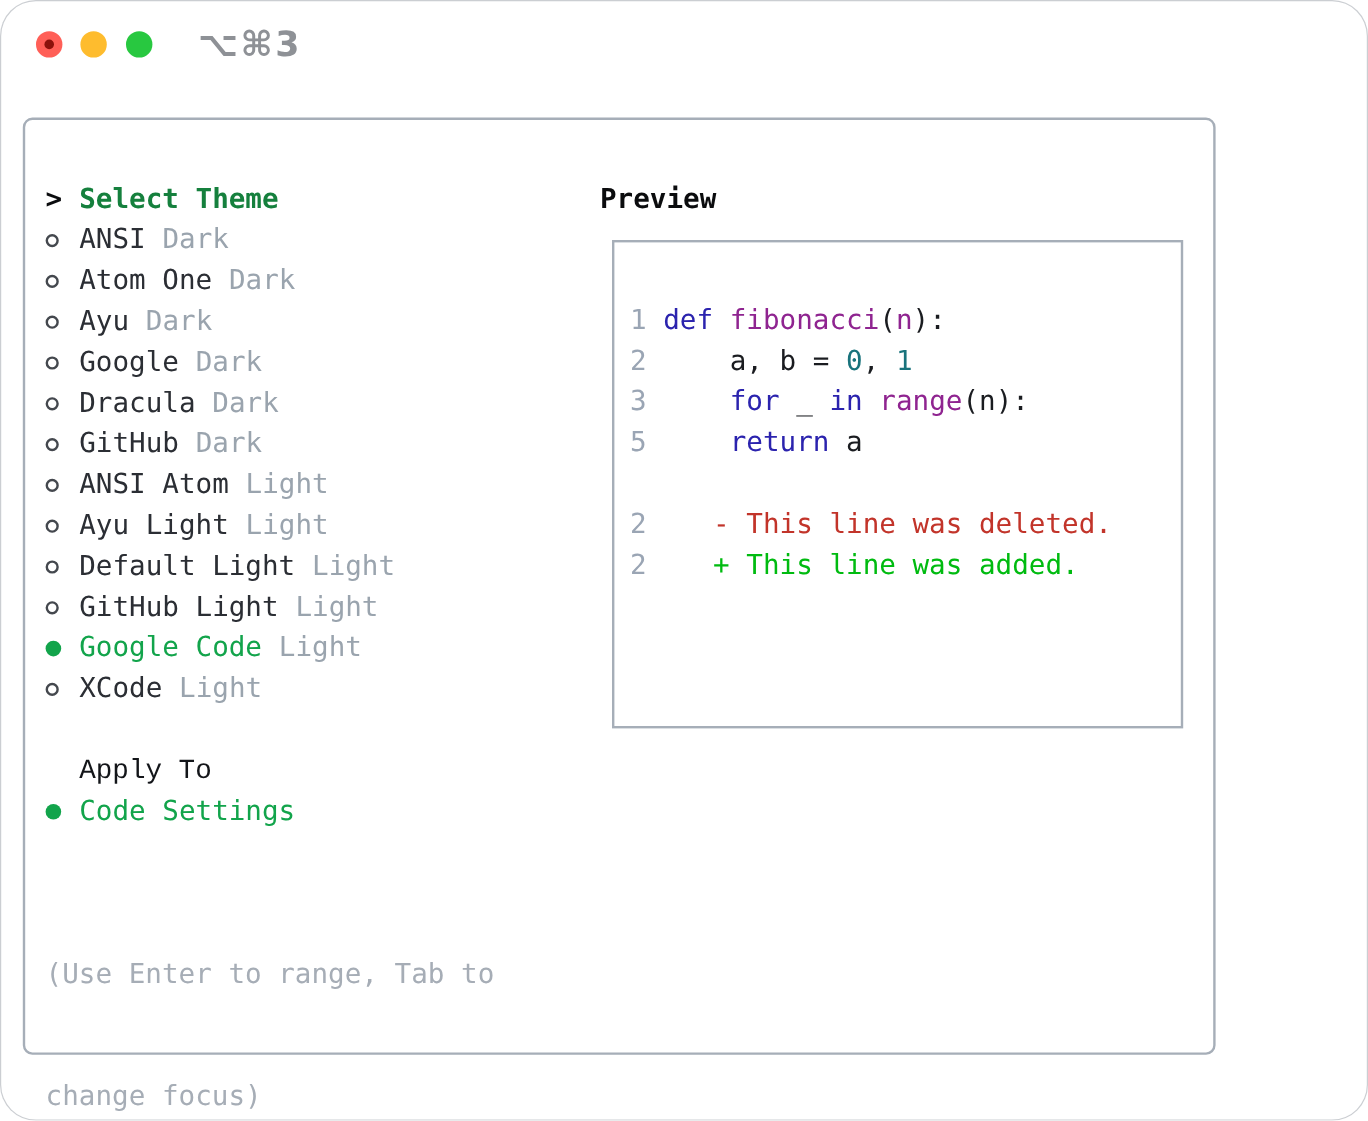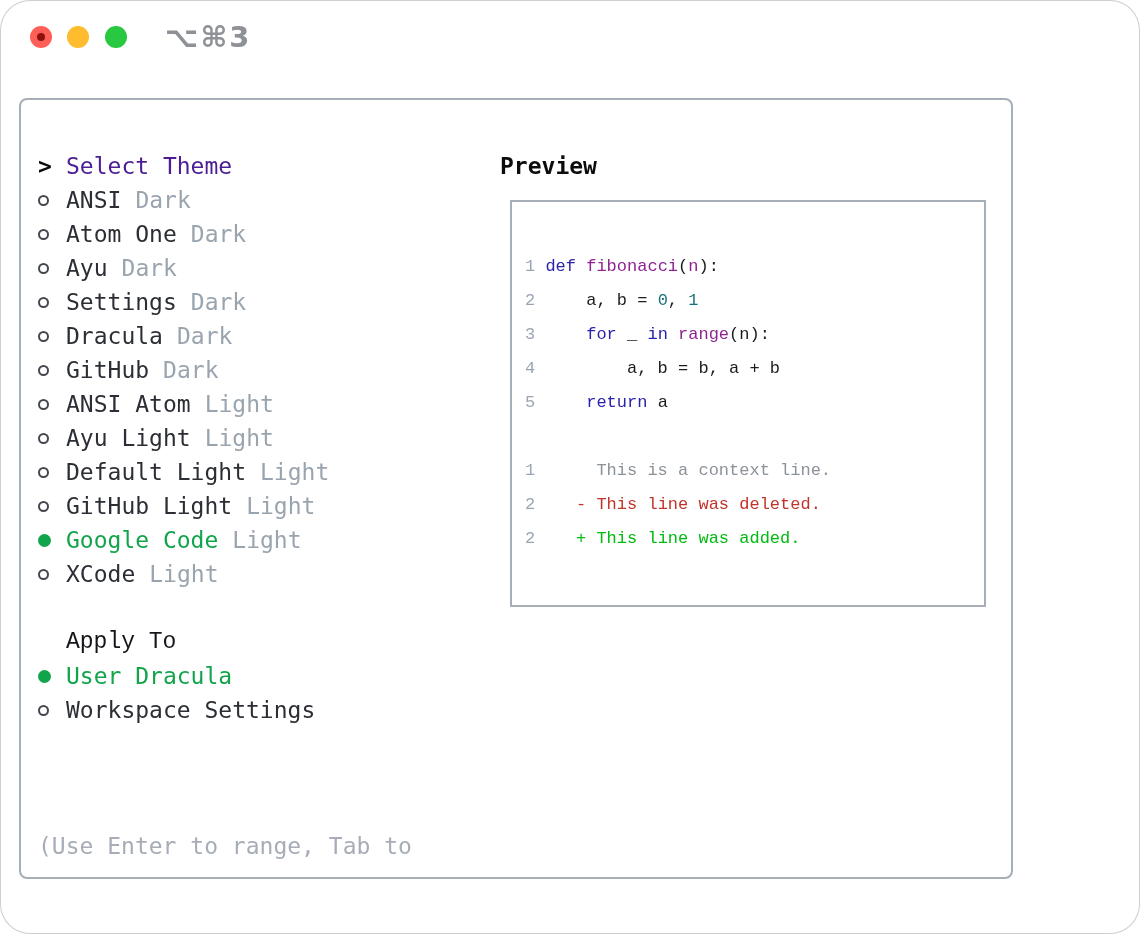--- a/index.html
+++ b/index.html
@@ -24,34 +24,34 @@
   .panel{position:absolute;left:19px;top:98px;width:994px;height:781px;
          box-sizing:border-box;border:2px solid #a6aeb8;border-radius:8px;background:#fff;}
 
   .row{height:34px;display:flex;align-items:center;font-size:23px;line-height:34px;white-space:pre;}
   .prefix{display:inline-flex;width:28px;align-items:center;}
   .caret{color:#0b0c0e;font-weight:bold;}
   .bullet-open{width:11px;height:11px;border:2px solid #44484e;border-radius:50%;box-sizing:border-box;}
   .bullet-filled{width:13px;height:13px;border-radius:50%;background:#12a44b;}
 
   .left-col{position:absolute;left:17px;top:49px;}
-  .section-header{font-weight:normal;color:#4c1d95;}
+  .section-header{font-weight:bold;color:#15803d;}
   .item-name{color:#2b2e34;}
   .item-name.selected{color:#12a44b;}
   .variant{color:#9aa4ae;margin-left:14px;text-align:right;}
   .apply-header{color:#131519;font-family:Liberation Mono, monospace;}
   .spacer-row{height:34px;}
   .help{margin-top:34px;color:#a6adb6;font-size:23px;line-height:34px;white-space:pre;}
 
   
   .preview-label{position:absolute;left:479px;top:49px;height:34px;line-height:34px;
                  font-size:23px;font-weight:bold;color:#0b0c0e;}
   .preview-box{position:absolute;left:489px;top:100px;width:476px;height:407px;
                box-sizing:border-box;border:2px solid #a6aeb8;background:#fff;}
-  .code-block{position:absolute;left:13px;top:48px;font-size:17px;font-family:Liberation Mono, monospace;}
+  .code-block{position:absolute;left:13px;top:48px;font-size:23px;}
   .code-line{height:34px;line-height:34px;white-space:pre;}
   .tok-ln{color:#9aa5b4;}
   .tok-kw{color:#2b23ae;}
   .tok-fn{color:#8f2490;}
   .tok-lit{color:#19737c;}
   .tok-pl{color:#1a1c20;}
   .tok-ctx{color:#8b9299;}
   .tok-del{color:#c2342a;}
   .tok-add{color:#00bb10;}
 </style>
@@ -72,59 +72,56 @@
     <div class="left-col">
       <div class="row">
         <span class="prefix"><span class="caret">&gt;</span></span>
         <span class="section-header">Select Theme</span>
       </div>
 
       <div>
           <div class="row"><span class="prefix"><span class="bullet-open"></span></span><span class="item-name">ANSI</span><span class="variant">Dark</span></div>
           <div class="row"><span class="prefix"><span class="bullet-open"></span></span><span class="item-name">Atom One</span><span class="variant">Dark</span></div>
           <div class="row"><span class="prefix"><span class="bullet-open"></span></span><span class="item-name">Ayu</span><span class="variant">Dark</span></div>
-          <div class="row"><span class="prefix"><span class="bullet-open"></span></span><span class="item-name">Settings</span><span class="variant">Dark</span></div>
+          <div class="row"><span class="prefix"><span class="bullet-open"></span></span><span class="item-name">Google</span><span class="variant">Dark</span></div>
           <div class="row"><span class="prefix"><span class="bullet-open"></span></span><span class="item-name">Dracula</span><span class="variant">Dark</span></div>
           <div class="row"><span class="prefix"><span class="bullet-open"></span></span><span class="item-name">GitHub</span><span class="variant">Dark</span></div>
           <div class="row"><span class="prefix"><span class="bullet-open"></span></span><span class="item-name">ANSI Atom</span><span class="variant">Light</span></div>
           <div class="row"><span class="prefix"><span class="bullet-open"></span></span><span class="item-name">Ayu Light</span><span class="variant">Light</span></div>
           <div class="row"><span class="prefix"><span class="bullet-open"></span></span><span class="item-name">Default Light</span><span class="variant">Light</span></div>
           <div class="row"><span class="prefix"><span class="bullet-open"></span></span><span class="item-name">GitHub Light</span><span class="variant">Light</span></div>
           <div class="row"><span class="prefix"><span class="bullet-filled"></span></span><span class="item-name selected">Google Code</span><span class="variant">Light</span></div>
           <div class="row"><span class="prefix"><span class="bullet-open"></span></span><span class="item-name">XCode</span><span class="variant">Light</span></div>
         </div>
 
       <div class="spacer-row"></div>
 
       <div class="row">
         <span class="prefix"></span>
         <span class="apply-header">Apply To</span>
       </div>
 
       <div>
-          <div class="row"><span class="prefix"><span class="bullet-filled"></span></span><span class="item-name selected">User Dracula</span></div>
-          <div class="row"><span class="prefix"><span class="bullet-open"></span></span><span class="item-name">Workspace Settings</span></div>
+          <div class="row"><span class="prefix"><span class="bullet-filled"></span></span><span class="item-name selected">Code Settings</span></div>
         </div>
 
       <div class="help">
         <div>(Use Enter to range, Tab to</div>
         <div>change focus)</div>
       </div>
     </div>
 
     <div class="preview-label">Preview</div>
 
     <div class="preview-box">
       <div class="code-block">
           <div class="code-line"><span class="tok-ln">1 </span><span class="tok-kw">def </span><span class="tok-fn">fibonacci</span><span class="tok-pl">(</span><span class="tok-fn">n</span><span class="tok-pl">):</span></div>
           <div class="code-line"><span class="tok-ln">2 </span><span class="tok-pl">    a, b = </span><span class="tok-lit">0</span><span class="tok-pl">, </span><span class="tok-lit">1</span></div>
           <div class="code-line"><span class="tok-ln">3 </span><span class="tok-pl">    </span><span class="tok-kw">for</span><span class="tok-pl"> _ </span><span class="tok-kw">in</span><span class="tok-pl"> </span><span class="tok-fn">range</span><span class="tok-pl">(n):</span></div>
-          <div class="code-line"><span class="tok-ln">4 </span><span class="tok-pl">        a, b = b, a + b</span></div>
           <div class="code-line"><span class="tok-ln">5 </span><span class="tok-pl">    </span><span class="tok-kw">return</span><span class="tok-pl"> a</span></div>
           <div class="code-line"></div>
-          <div class="code-line"><span class="tok-ln">1</span><span class="tok-ctx">      This is a context line.</span></div>
           <div class="code-line"><span class="tok-ln">2</span><span class="tok-pl">    </span><span class="tok-del">- This line was deleted.</span></div>
           <div class="code-line"><span class="tok-ln">2</span><span class="tok-pl">    </span><span class="tok-add">+ This line was added.</span></div>
         </div>
     </div>
 
   </div>
 </div>
 
 </body></html>

